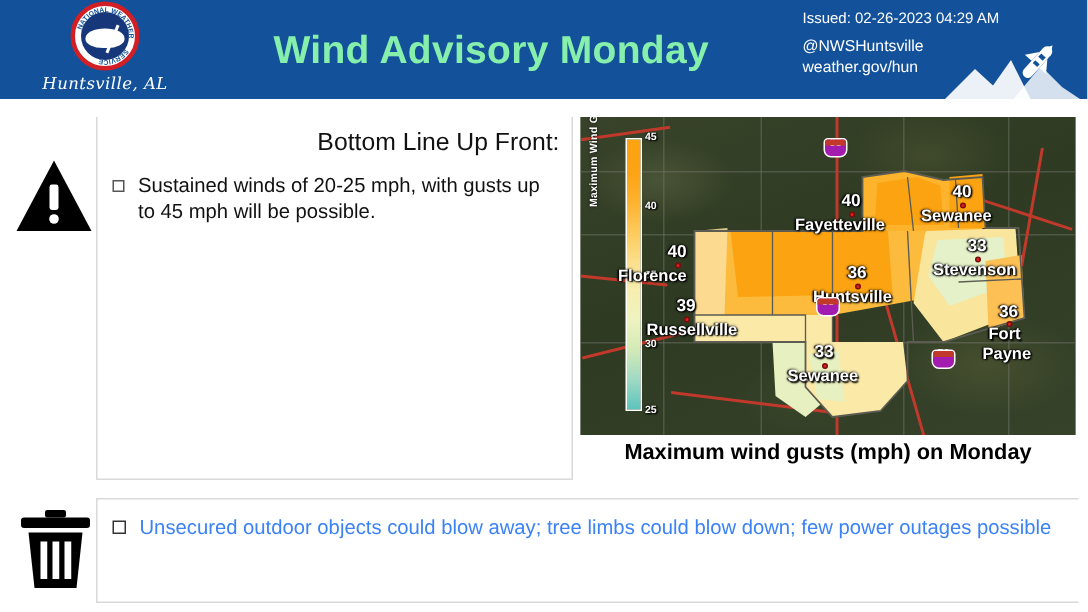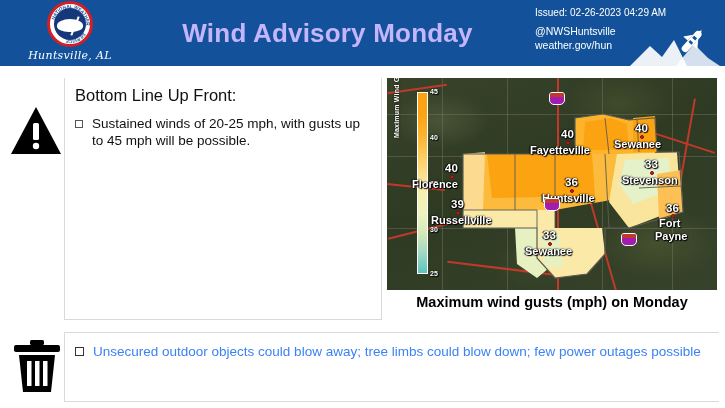--- a/index.html
+++ b/index.html
@@ -40,21 +40,21 @@
   .nws-logo .bolt {
     position: absolute; left: 20px; top: 8px; width: 2px; height: 20px;
     background: #ffffff; transform: rotate(22deg);
   }
   .logo-caption {
     color: #ffffff; font-family: "DejaVu Serif", serif;
     font-style: italic; font-size: 11px; margin-top: 2px;
     letter-spacing: 0.3px;
   }
   .header-title {
-    flex: 1; text-align: center; color: #c4b5fd;
+    flex: 1; text-align: center; color: #86efac;
     font-size: 26px; font-weight: bold; letter-spacing: 0.2px;
     margin-left: -20px;
   }
   .header-right {
     width: 190px; height: 66px; position: relative;
     color: #ffffff; font-size: 10px; line-height: 1.35;
     padding: 6px 8px 0 0; text-align: left;
   }
   .header-right .issued { font-size: 10px; white-space: nowrap; }
   .header-right .handle { font-size: 10.5px; margin-top: 4px; }
@@ -73,21 +73,21 @@
   }
   .content-panel {
     position: absolute; left: 64px; top: 12px; width: 318px; height: 242px;
     border-left: 1px solid #d9d9d9;
     border-right: 1px solid #d9d9d9;
     border-bottom: 1px solid #d9d9d9;
     background: #ffffff;
     padding: 6px 8px 0 10px;
   }
   .blurb-title {
-    font-size: 16.5px; color: #111; margin: 2px 0 10px 0;
+    font-size: 16.5px; color: #111; margin: 2px 0 10px 0; text-align: right;
   }
   .bullets { list-style: none; }
   .bullet {
     display: flex; gap: 9px; margin-bottom: 14px;
     font-size: 13.5px; line-height: 1.28; color: #111;
   }
   .bullet .box {
     flex: 0 0 auto; width: 8px; height: 8px; margin-top: 5px;
     border: 1.4px solid #555; background: #fff;
   }

